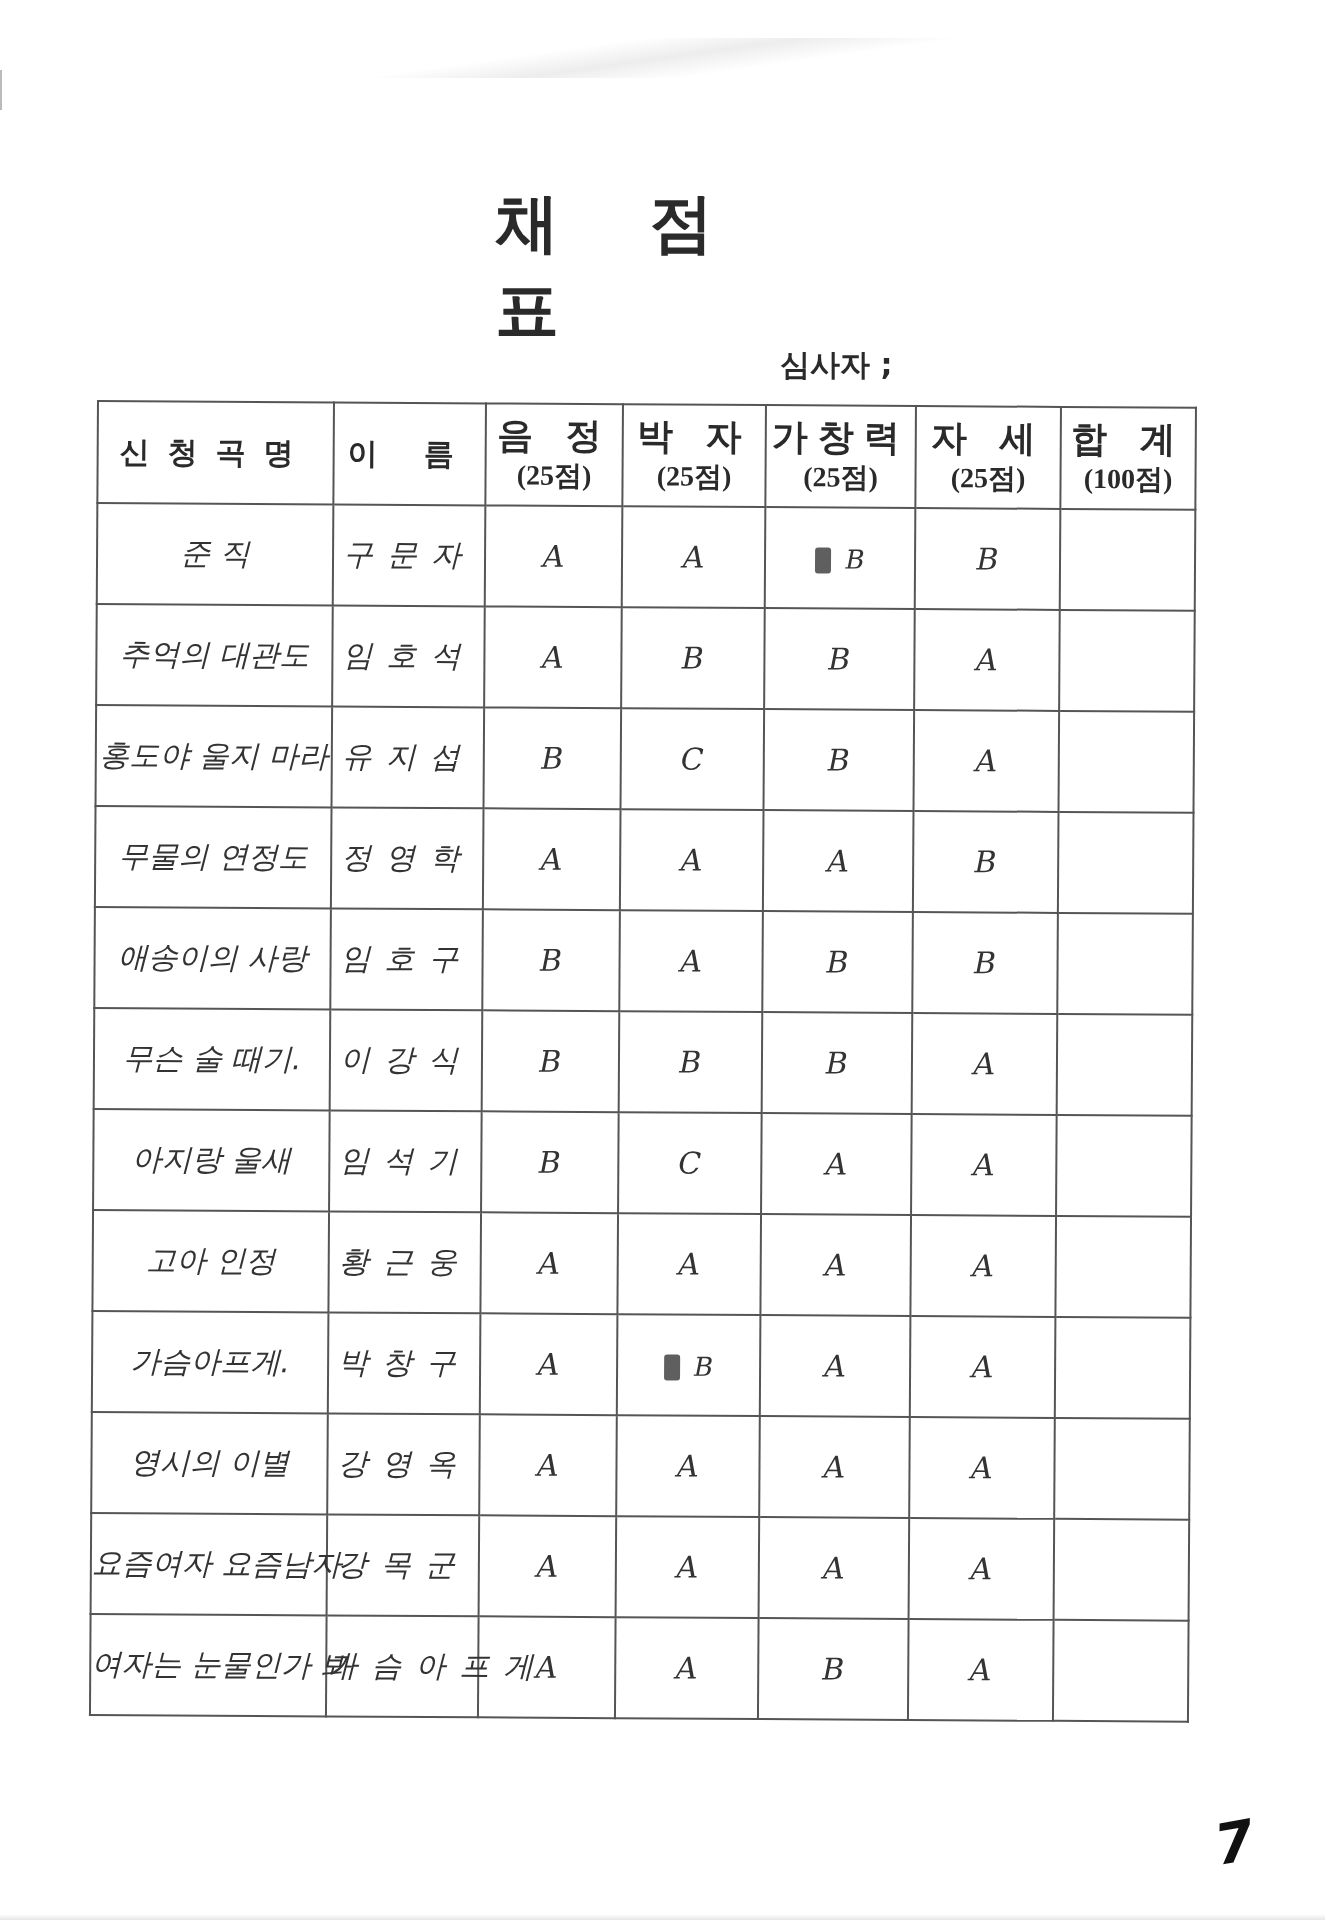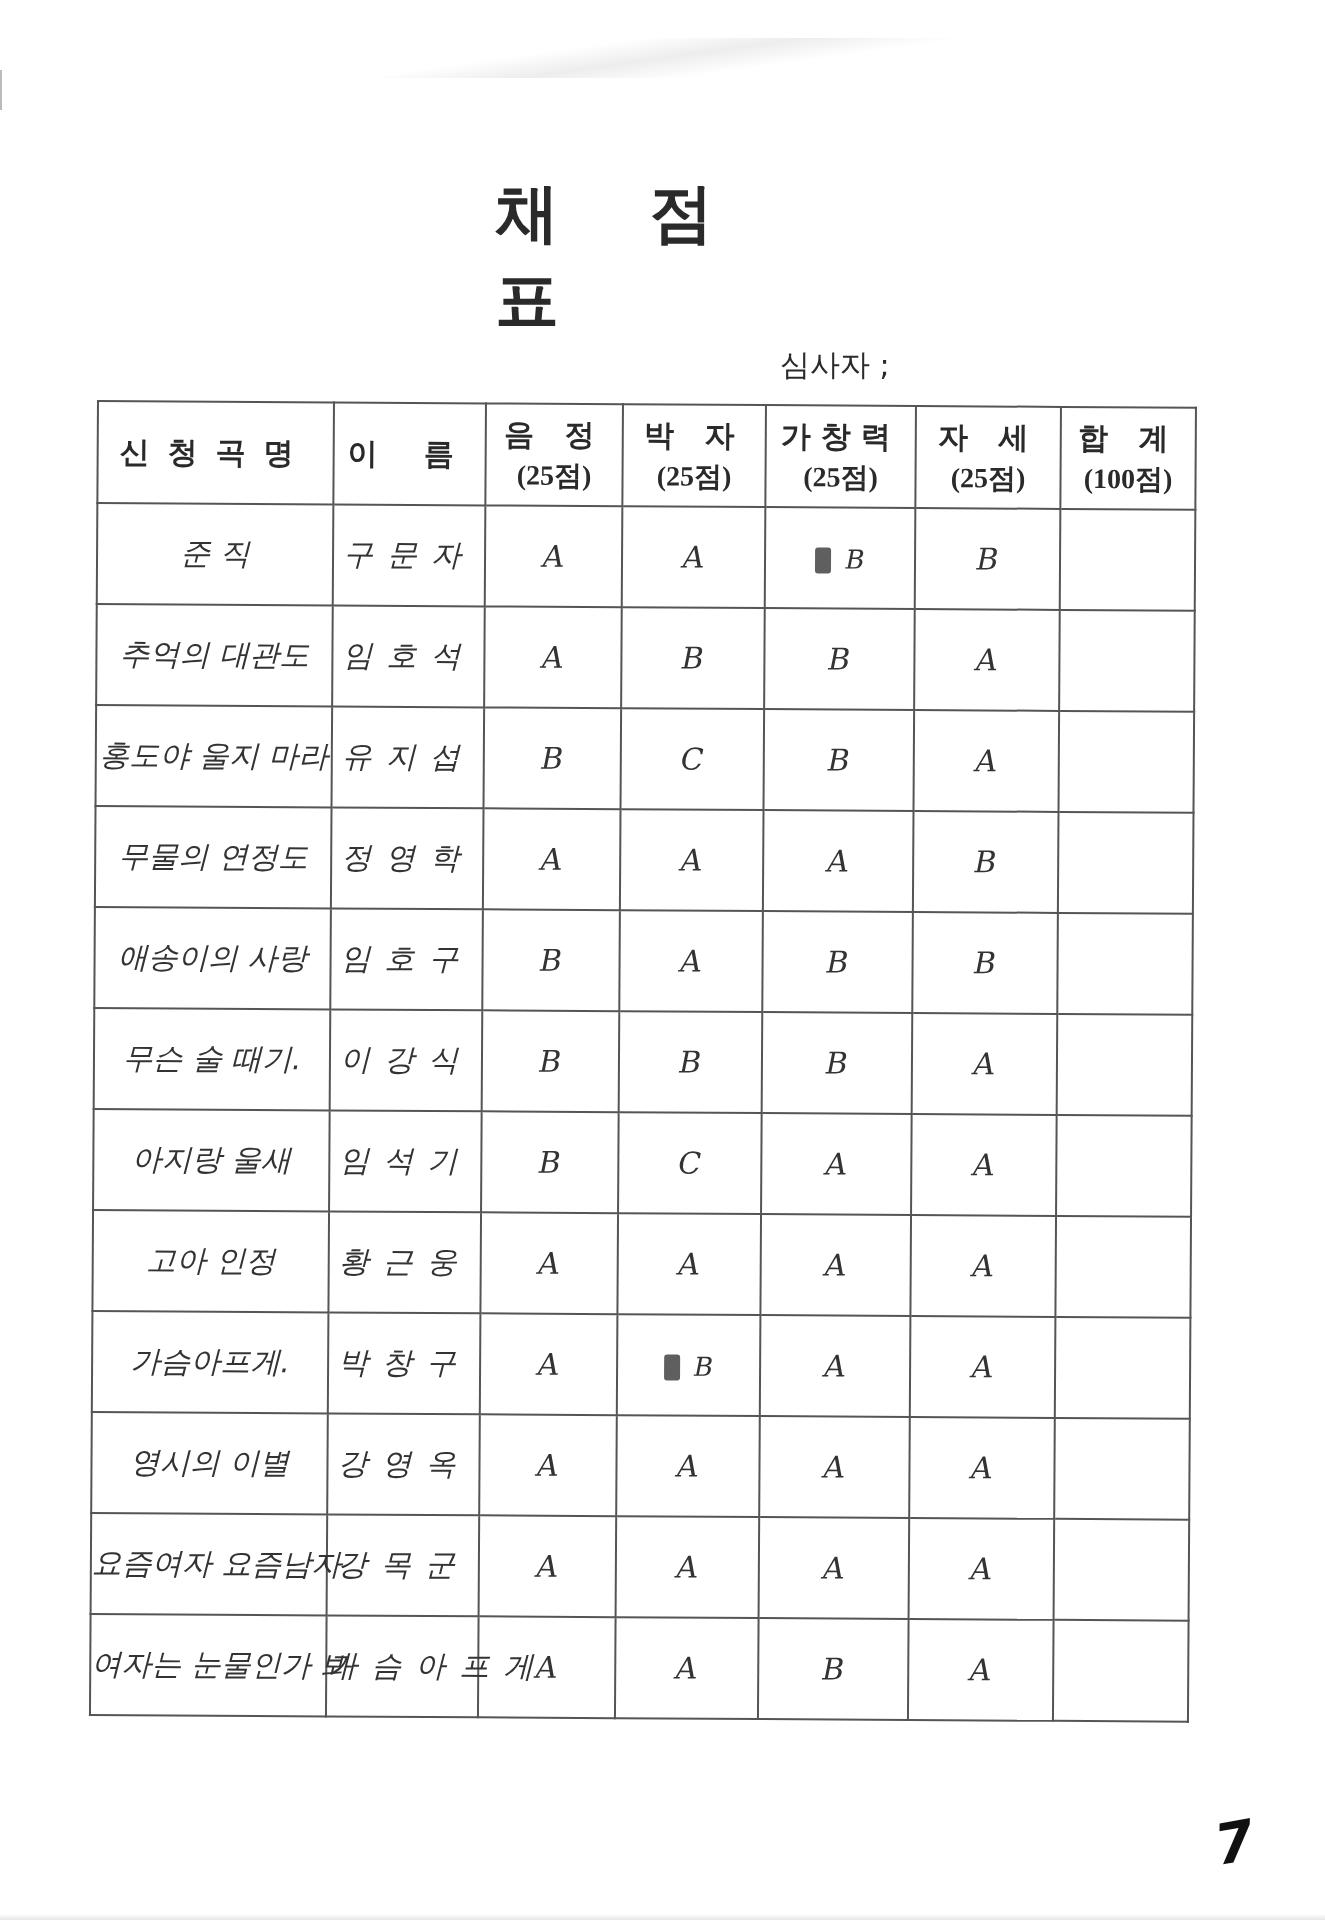--- a/index.html
+++ b/index.html
@@ -9,42 +9,42 @@
   }
   .scan-edge-top {
     position:absolute; left:0; top:38px; width:1325px; height:40px;
     background:linear-gradient(172deg, transparent 40%, rgba(200,200,200,0.55) 50%, transparent 60%);
     opacity:0.6;
   }
   .scan-edge-left { position:absolute; left:0; top:70px; width:2px; height:40px; background:#bbb; }
   .scan-edge-bottom { position:absolute; left:0; bottom:0; width:1325px; height:6px; background:linear-gradient(#fff,#e6e6e6); }
 
   .title {
-    position:absolute; left:495px; top:170px; width:320px;
+    position:absolute; left:495px; top:180px; width:320px;
     font-family:"DejaVu Sans", sans-serif; font-size:64px; font-weight:bold;
     letter-spacing:34px; color:#2a2a2a;
   }
   .judge {
     position:absolute; left:780px; top:345px;
-    font-family:"DejaVu Sans", sans-serif; font-size:30px; font-weight:normal; color:#2a2a2a;
+    font-family:"DejaVu Sans", sans-serif; font-size:30px; font-weight:bold; color:#2a2a2a;
   }
   .judge .value { display:inline-block; min-width:200px; }
 
   table.score {
     position:absolute; left:97px; top:400px; width:1098px;
     border-collapse:collapse; table-layout:fixed;
     transform:rotate(0.35deg); transform-origin:left top;
   }
   table.score td, table.score th {
     border:2px solid #555; padding:0; text-align:center; vertical-align:middle;
   }
   table.score th {
     height:100px; font-family:"DejaVu Serif", serif; font-weight:bold; color:#2a2a2a;
   }
-  th .h-main { display:block; font-size:30px; letter-spacing:10px; line-height:42px; }
+  th .h-main { display:block; font-size:36px; letter-spacing:10px; line-height:42px; }
   th .h-sub { display:block; font-size:28px; line-height:40px; letter-spacing:0;font-family:Liberation Serif, serif; }
   th.single .h-main { font-size:30px; letter-spacing:18px; }
 
   table.score td { height:99px; }
   td.hw {
     font-family:"DejaVu Sans", sans-serif; font-style:italic; color:#333;
     font-size:30px; text-align:left; padding-left:8px; white-space:nowrap; overflow:visible;
   }
   td.name { letter-spacing:14px; }
   td.grade {

